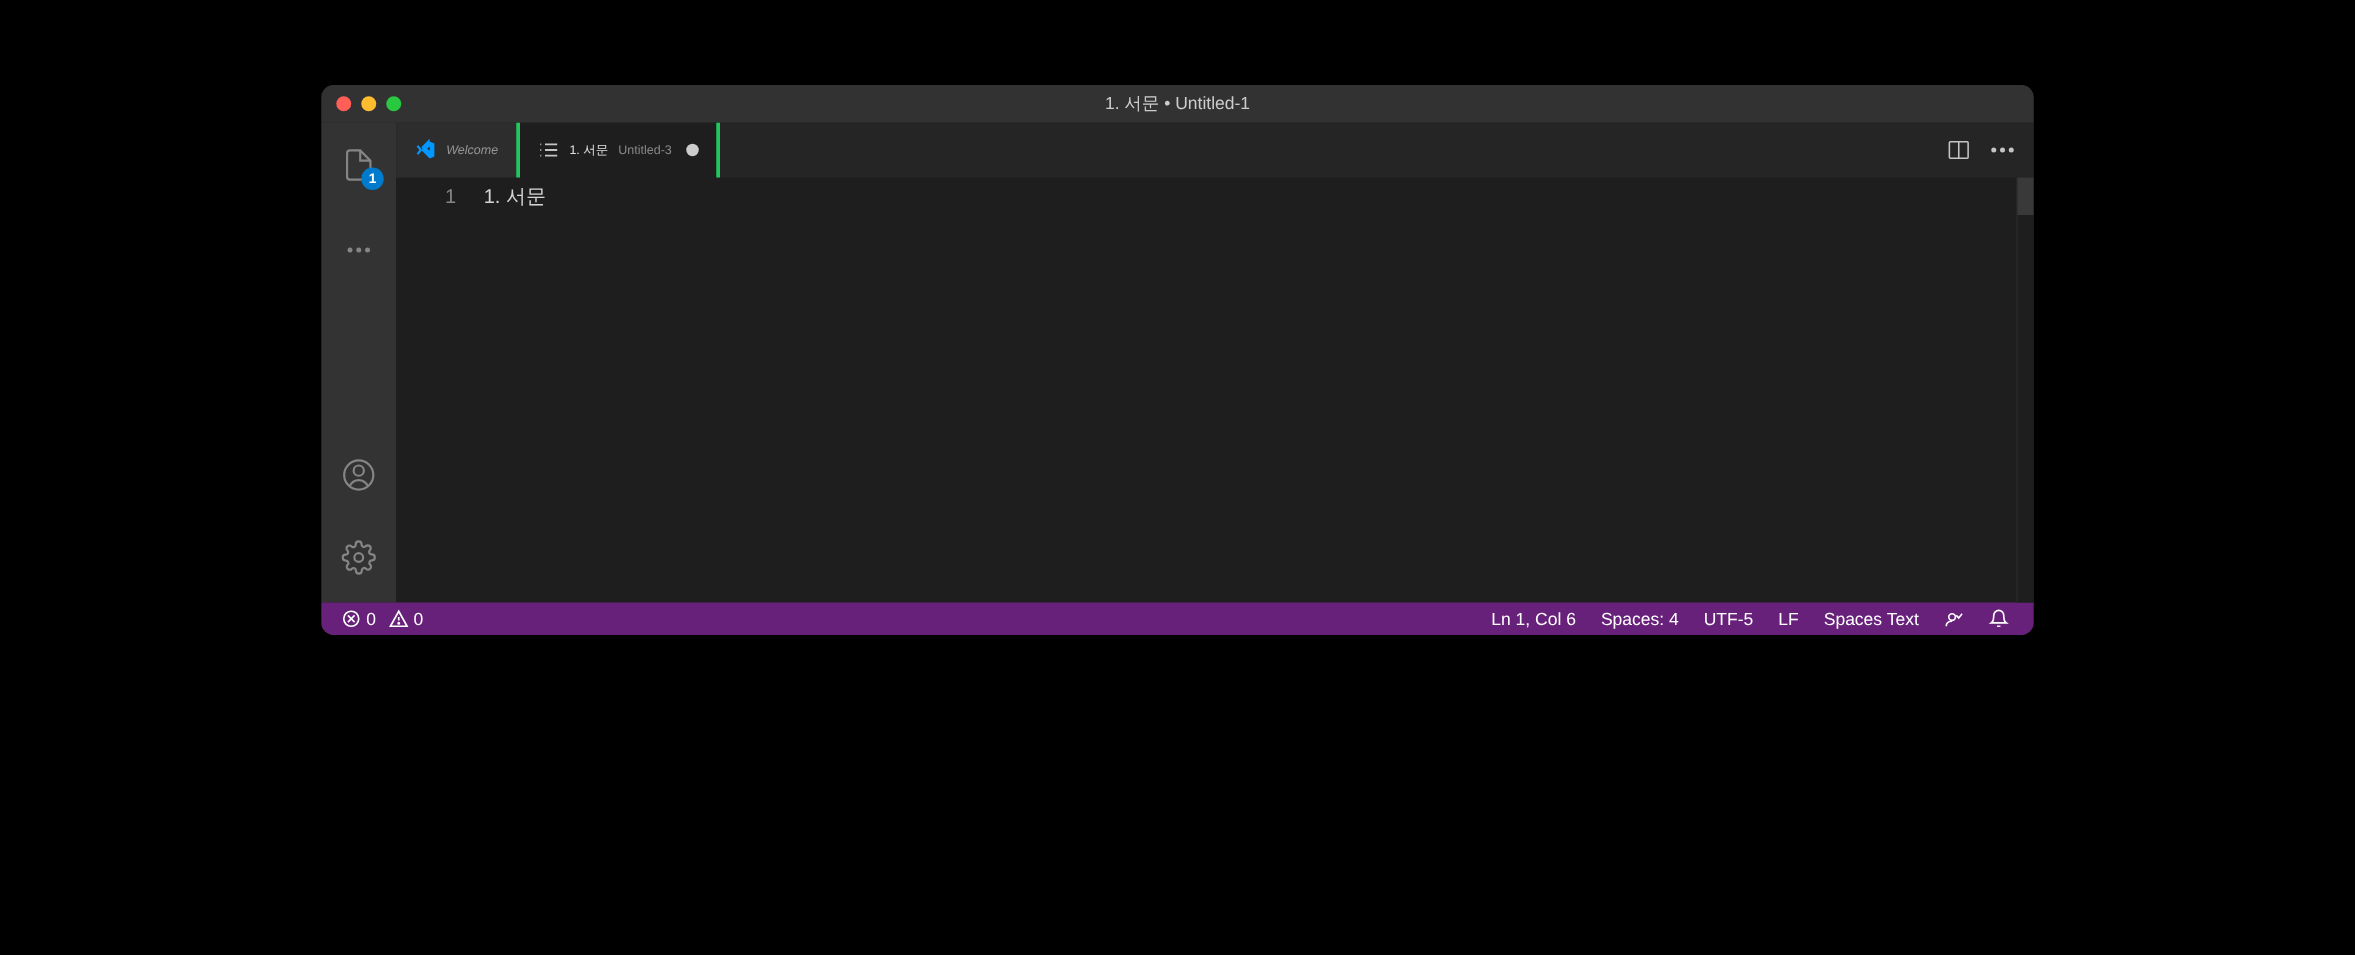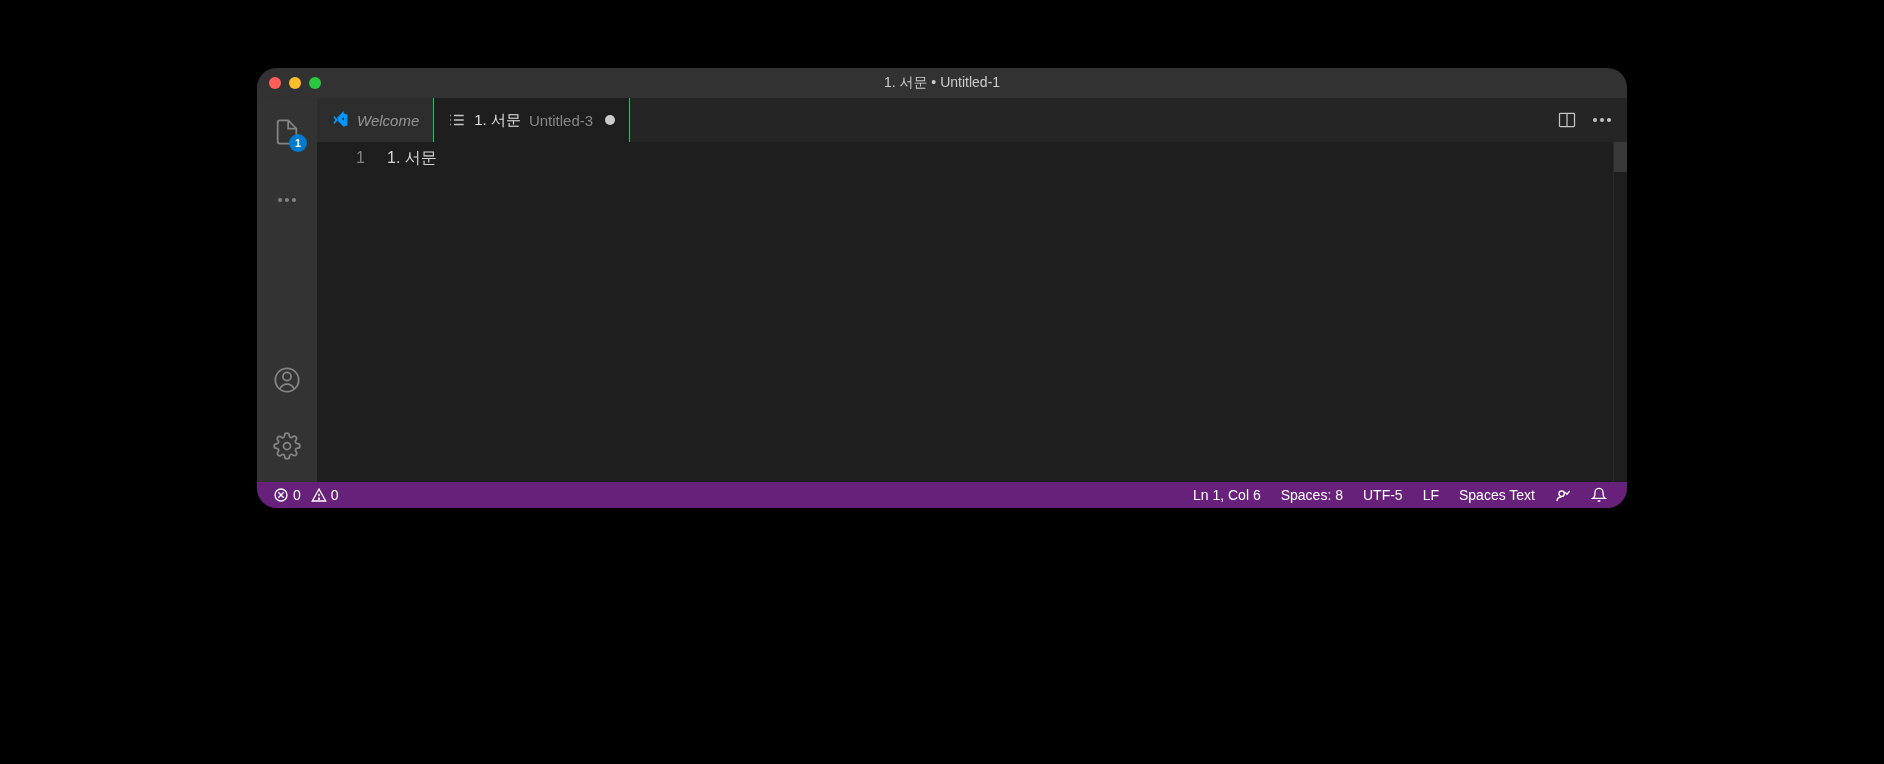--- a/index.html
+++ b/index.html
@@ -14,21 +14,21 @@
       height: 764px;
       display: flex;
       align-items: flex-start;
       justify-content: center;
       padding-top: 68px;
     }
     .window {
       width: 1370px;
       height: 440px;
       background: #1e1e1e;
-      border-radius: 20px;
+      border-radius: 10px;
       overflow: hidden;
       display: flex;
       flex-direction: column;
       box-shadow: 0 20px 60px rgba(0,0,0,0.5);
     }
     .titlebar {
       height: 30px;
       background: #323232;
       display: flex;
       align-items: center;
@@ -121,25 +121,25 @@
       background: #252526;
       display: flex;
       align-items: stretch;
       flex-shrink: 0;
     }
     .tab {
       display: flex;
       align-items: center;
       padding: 0 14px;
       gap: 8px;
-      font-size: 15px;
+      font-size: 10px;
       cursor: pointer;
       background: #2d2d2d;
       color: #969696;
-      border-right: 1px solid #22c55e;
+      border-right: 3px solid #22c55e;
     }
     .tab.active {
       background: #1e1e1e;
       color: #e0e0e0;
     }
     .tab .icon {
       display: flex;
       align-items: center;
     }
     .tab-italic {
@@ -367,21 +367,21 @@
         <svg width="16" height="16" viewBox="0 0 24 24" fill="none" stroke="currentColor" stroke-width="2" style="margin-left:6px">
           <path d="M12 3l10 18H2L12 3z"></path>
             <line x1="12" y1="10" x2="12" y2="14"></line>
             <circle cx="12" cy="17.5" r="0.8" fill="currentColor"></circle>
         </svg>
         <span>0</span>
       </div>
     </div>
     <div class="status-right">
       <div class="status-item">Ln 1, Col 6</div>
-      <div class="status-item">Spaces: 8</div>
+      <div class="status-item">Spaces: 4</div>
       <div class="status-item">UTF-5</div>
       <div class="status-item">LF</div>
       <div class="status-item">Spaces Text</div>
       <div class="status-item">
         <svg width="16" height="16" viewBox="0 0 24 24" fill="none" stroke="currentColor" stroke-width="2">
           <path d="M10 14a4 4 0 1 0 0-8 4 4 0 0 0 0 8z"></path>
           <path d="M3 21c0-4 3-6 7-6"></path>
           <path d="M15 8l3 3 4-5"></path>
         </svg>
       </div>

